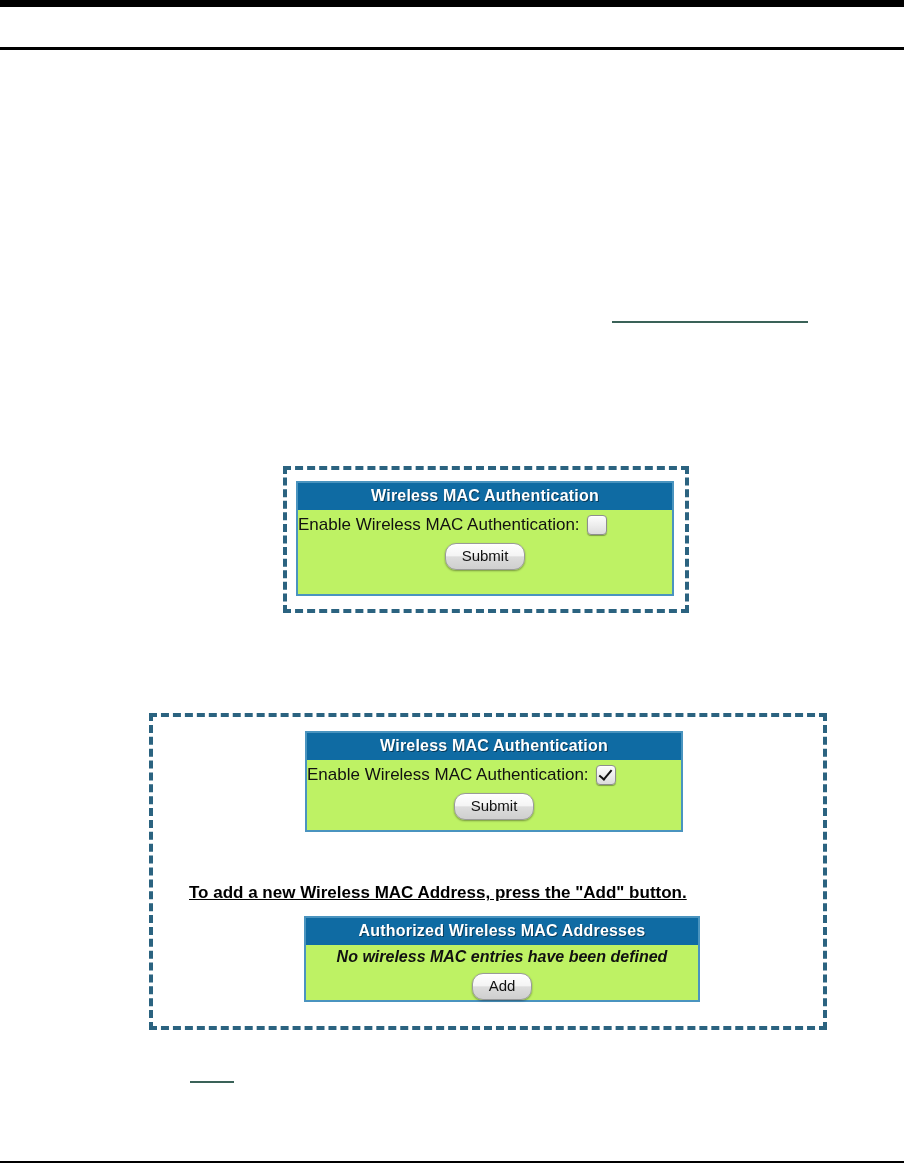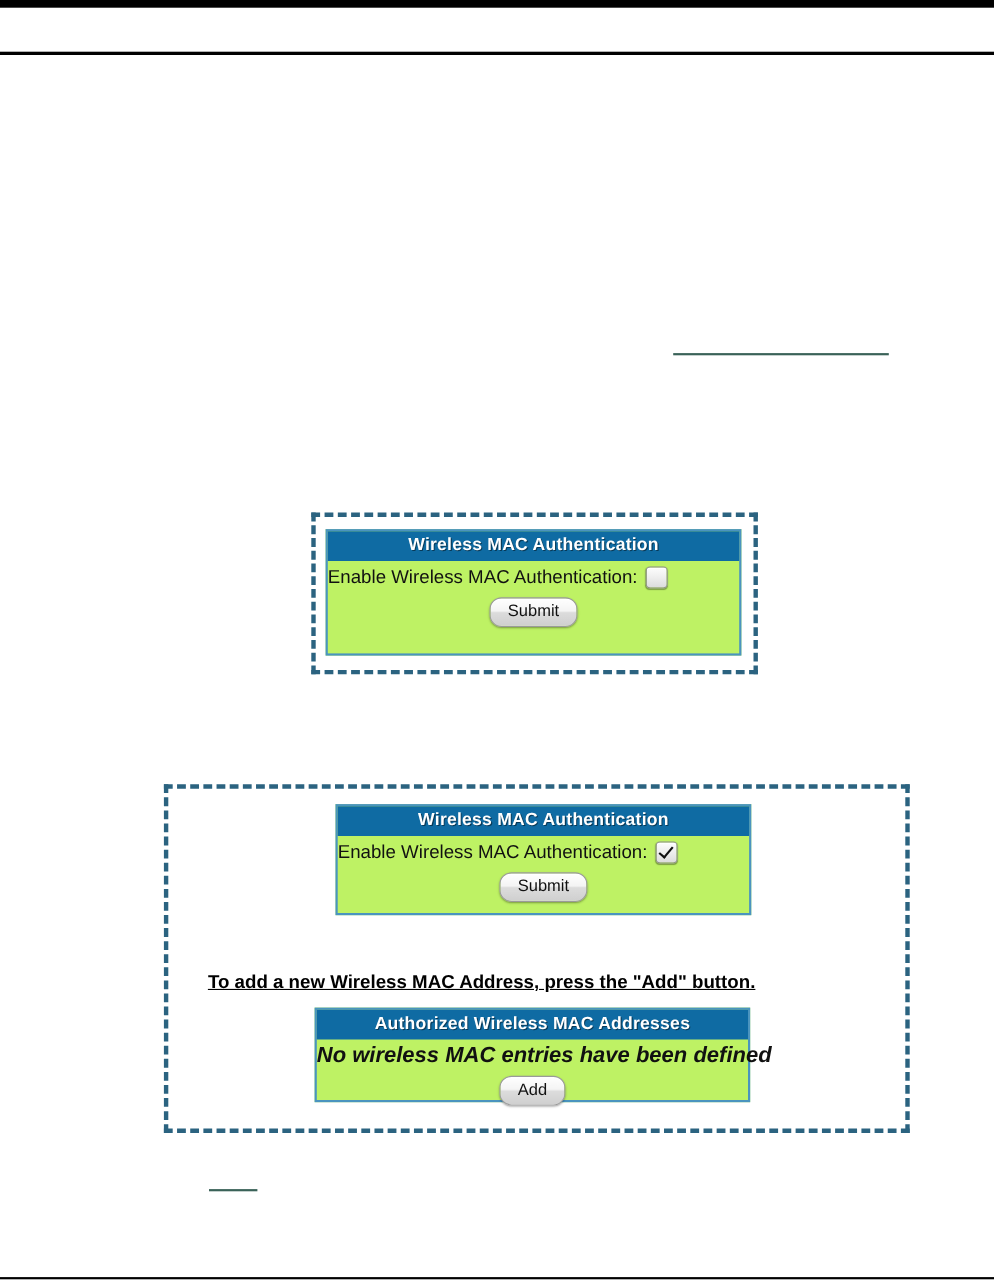--- a/index.html
+++ b/index.html
@@ -143,37 +143,37 @@
   
   .panel.panel-auth-1 {
     left: 296px; top: 481px;
     width: 378px; height: 115px;
   }
   .panel.panel-auth-2 {
     left: 305px; top: 731px;
     width: 378px; height: 101px;
   }
   .panel.panel-addresses {
-    left: 286px; top: 916px;
+    left: 304px; top: 916px;
     width: 396px; height: 86px;
   }
 
   .instruction-line {
     position: absolute;
     left: 189px; top: 883px;
     width: 620px;
     font-size: 17px;
     font-weight: bold;
     color: #000000;
     white-space: nowrap;
     text-decoration: underline;
   }
 
   .empty-note {
-    font-size: 20px;
+    font-size: 16px;
     font-style: italic;
     font-weight: bold;
     color: #111111;
     padding: 3px 0 1px 0;
     white-space: nowrap;
   }
 </style>
 </head>
 <body>
 

